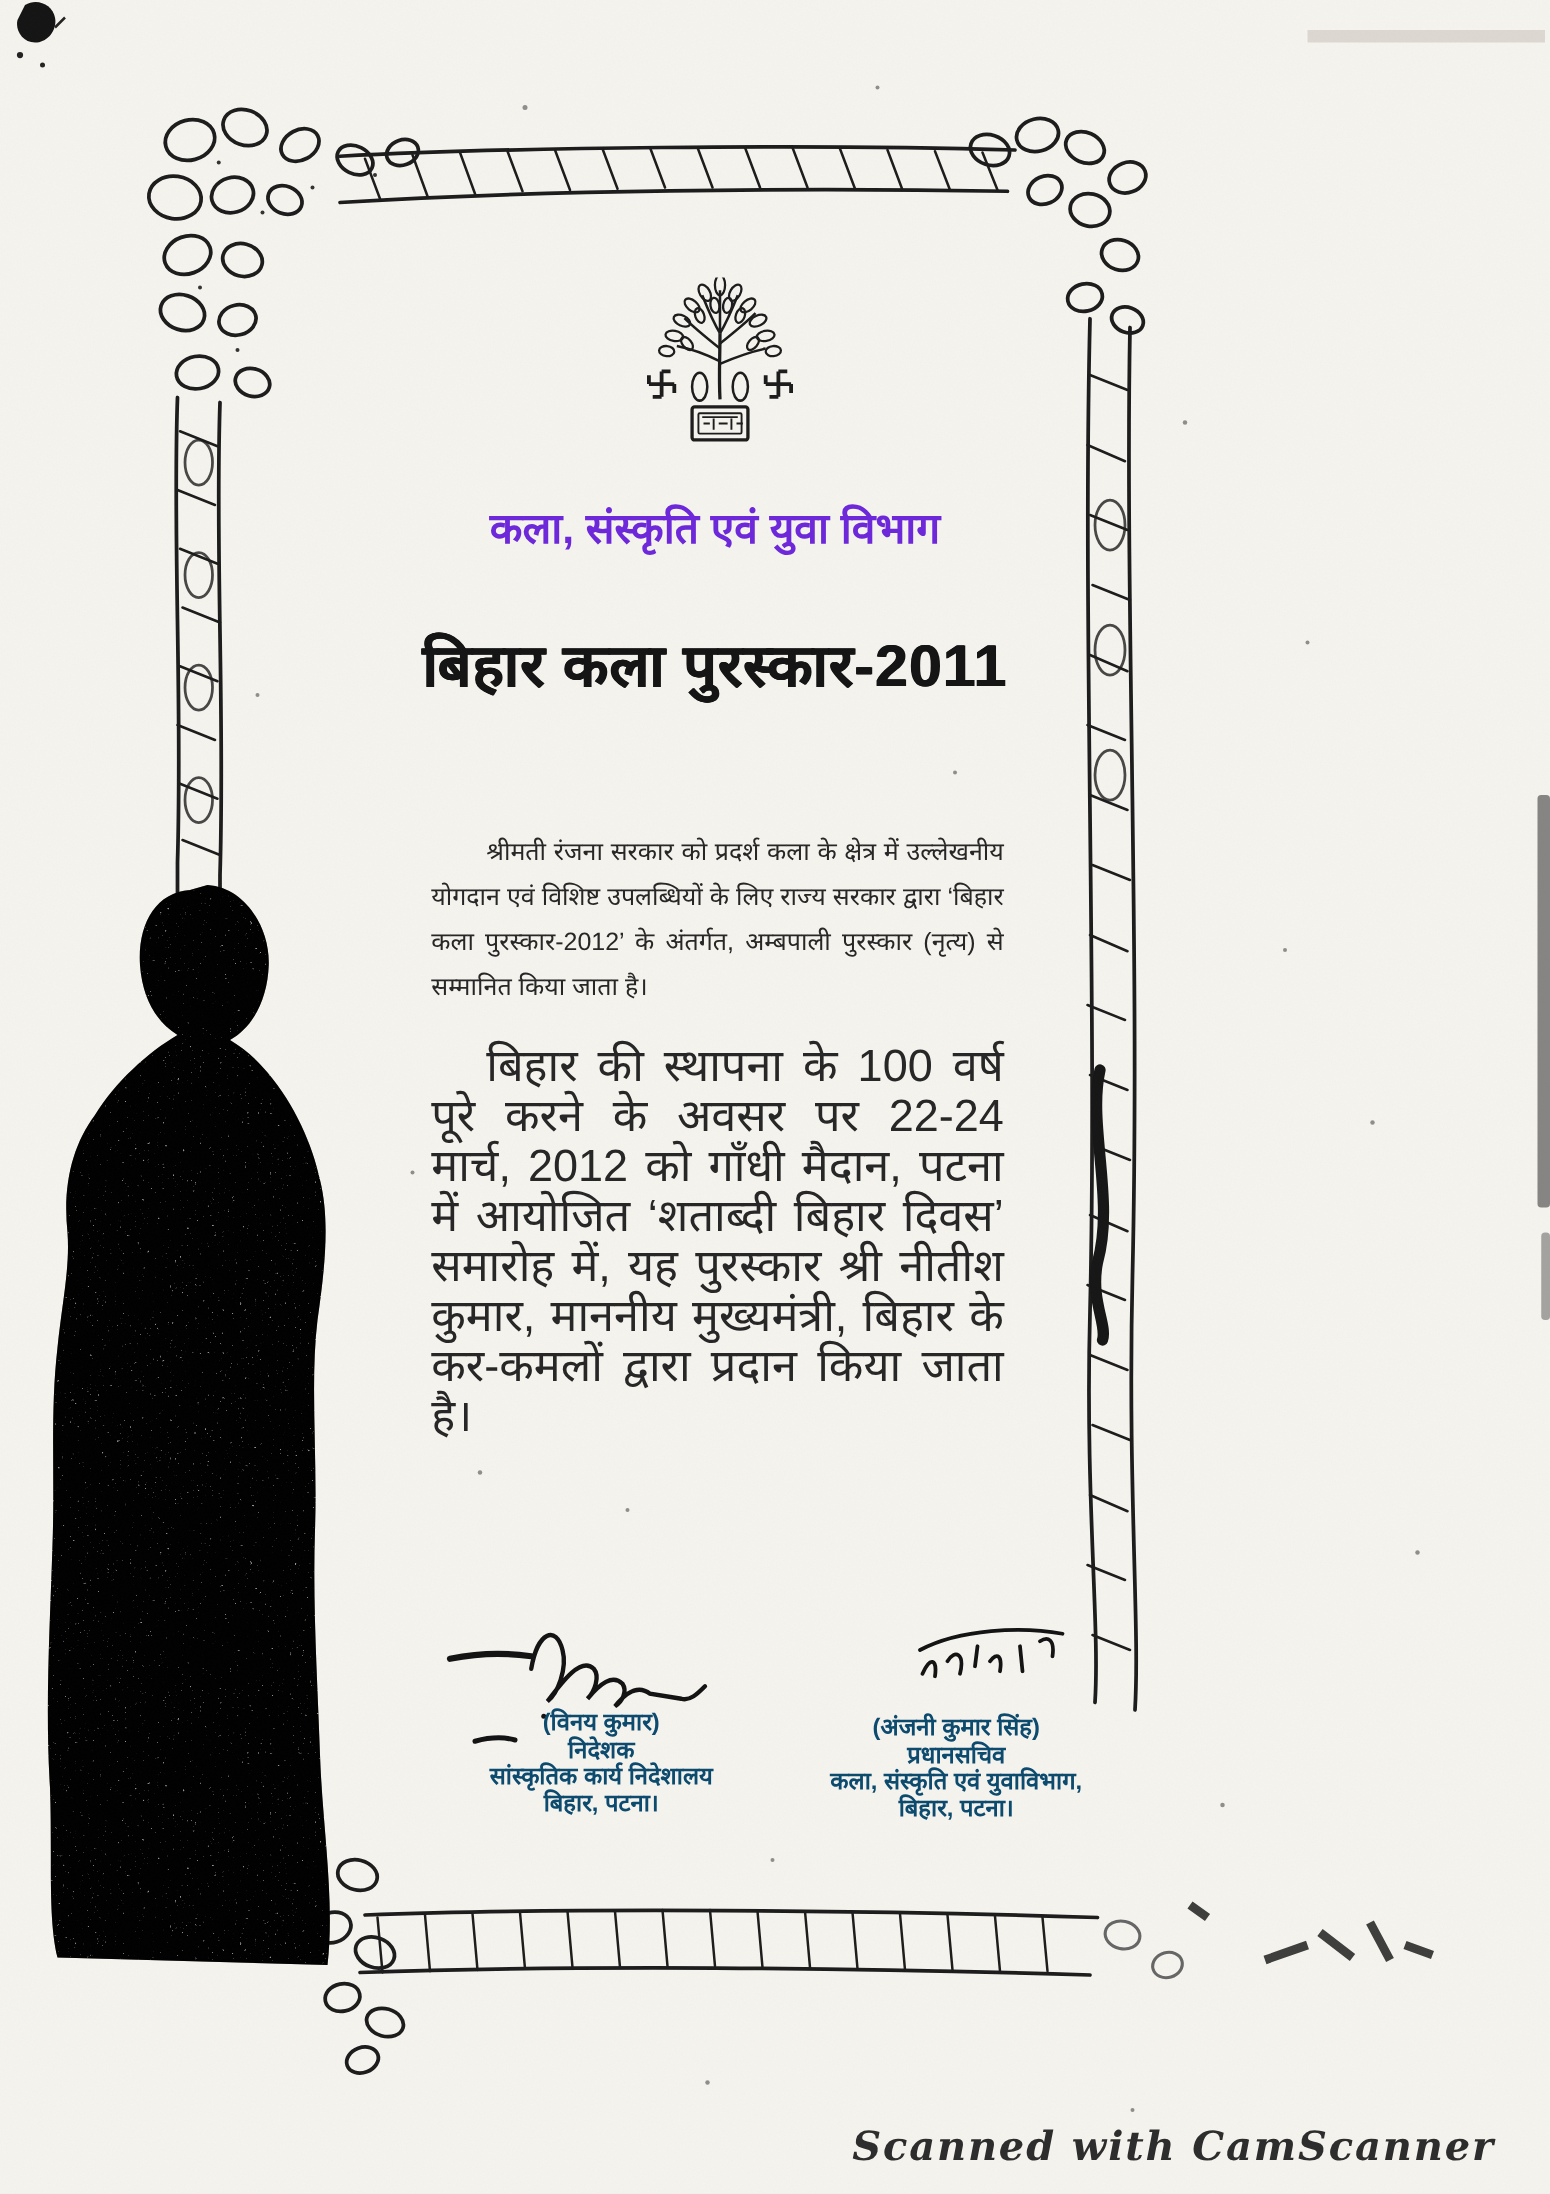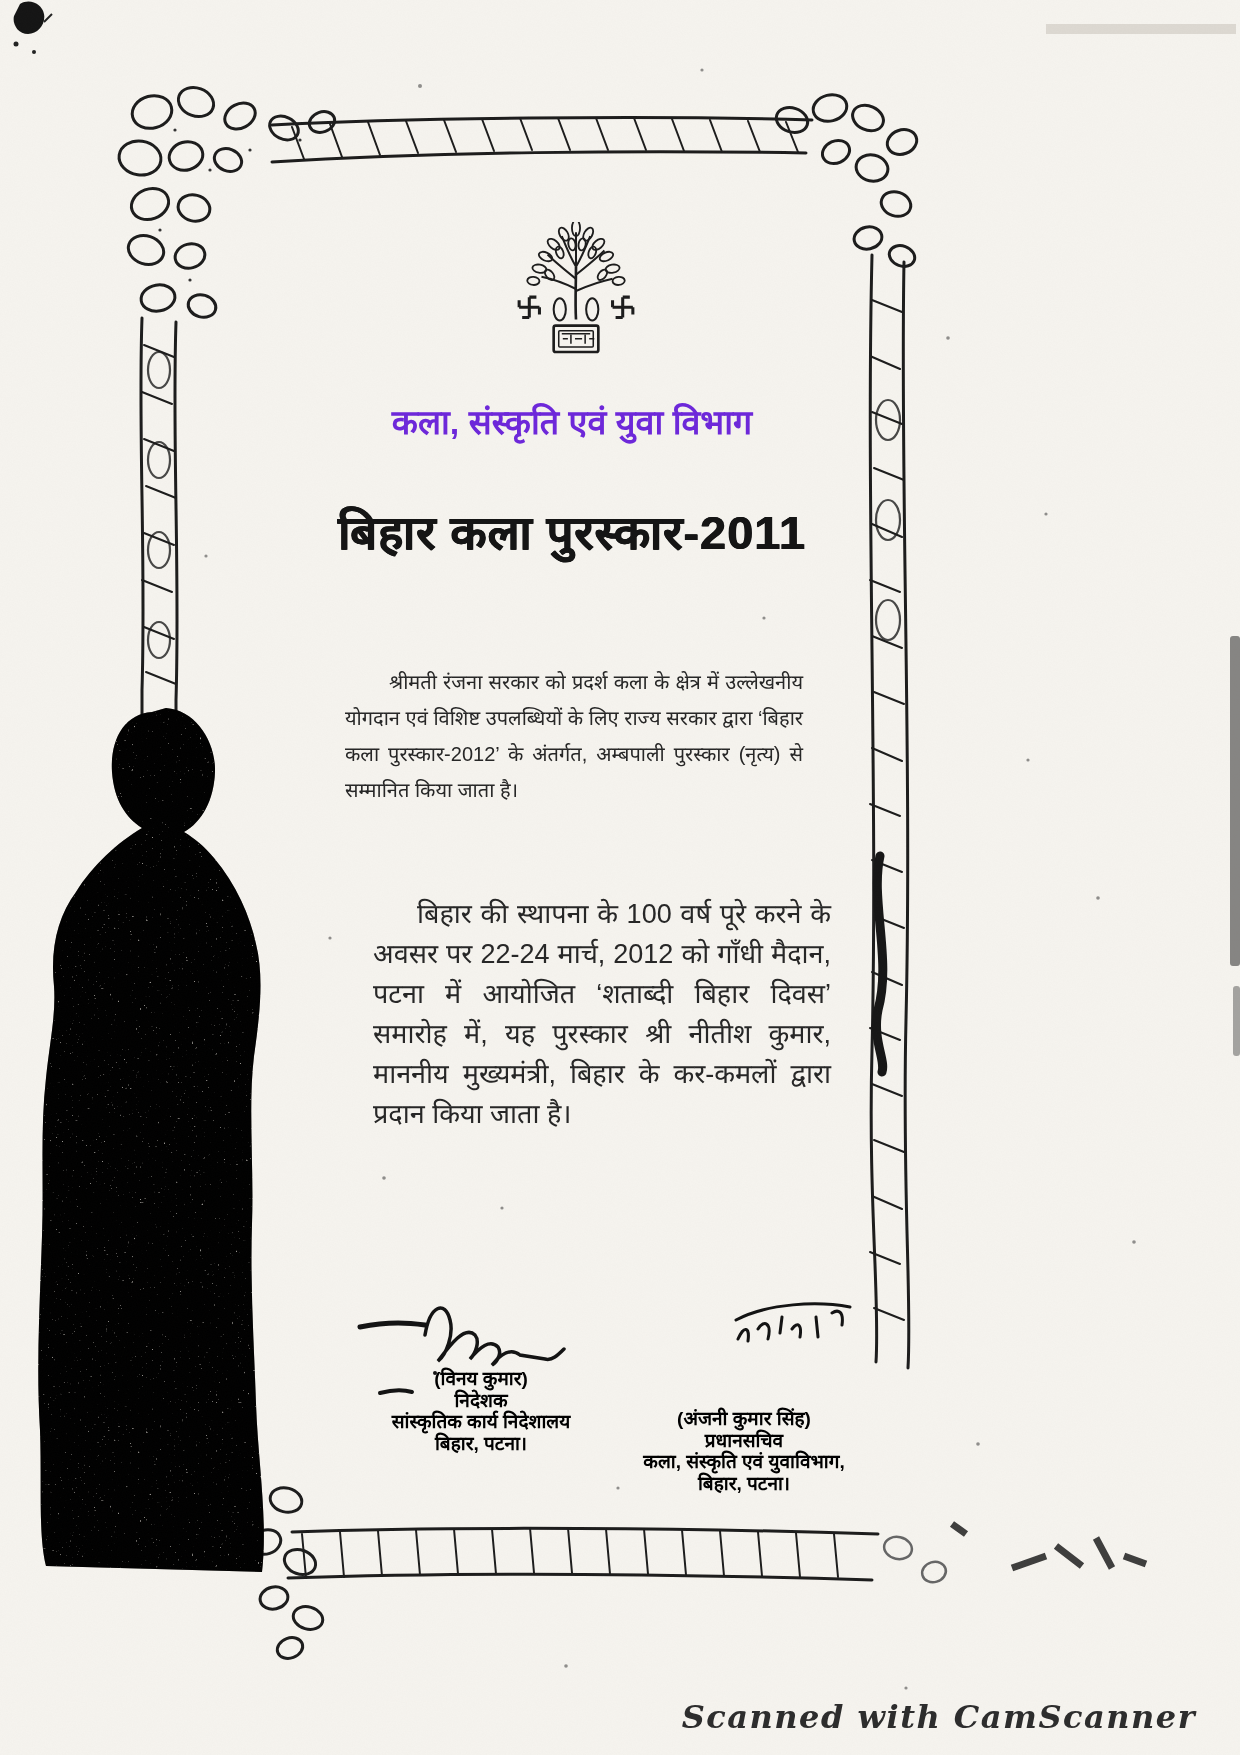--- a/index.html
+++ b/index.html
@@ -19,24 +19,24 @@
   .emblem-caption{top:350px;font-size:24px;font-weight:bold;letter-spacing:2px;color:#1f1f1f;}
   .dept{top:398px;font-size:34px;font-weight:bold;color:#6d28d9;}
   .directorate{top:450px;font-size:29px;font-weight:bold;color:#262626;}
   .award-title{top:499px;font-size:47px;font-weight:800;letter-spacing:1px;color:#151515;
                text-shadow:0.6px 0 0 #151515,-0.4px 0 0 #151515;}
   .para{
     position:absolute;left:345px;width:458px;margin:0;
     text-align:justify;text-indent:44px;color:#272727;font-weight:500;
   }
   .p1{top:664px;font-size:20px;line-height:36px;}
-  .p2{top:894px;font-size:27px;line-height:40px;margin-left:28px;}
-  .sig-block{position:absolute;text-align:center;font-weight:bold;color:#000000;}
+  .p2{top:833px;font-size:36px;line-height:40px;}
+  .sig-block{position:absolute;text-align:center;font-weight:bold;color:#0c4a6e;}
   .sig-left-block{left:356px;top:1368px;width:250px;font-size:19px;line-height:21.5px;}
-  .sig-right-block{left:619px;top:1372px;width:250px;font-size:19px;line-height:21.5px;margin-top:36px;}
+  .sig-right-block{left:640px;top:1372px;width:250px;font-size:19px;line-height:21.5px;}
   .sig-block div{white-space:nowrap;}
   .watermark{
     position:absolute;top:1698px;right:44px;
     font-family:"DejaVu Serif","Liberation Serif",serif;font-style:italic;
     font-size:32px;letter-spacing:1.5px;color:#2d2d2d;font-weight:bold;
   }
 </style>
 </head>
 <body>
 

